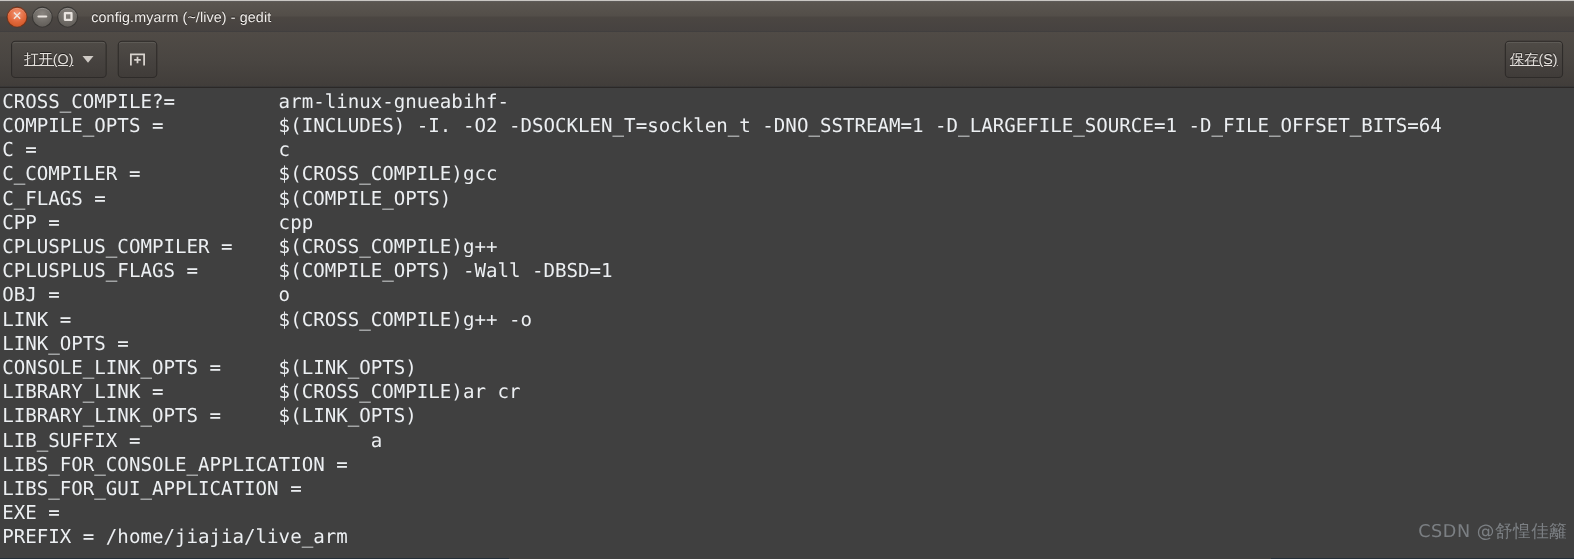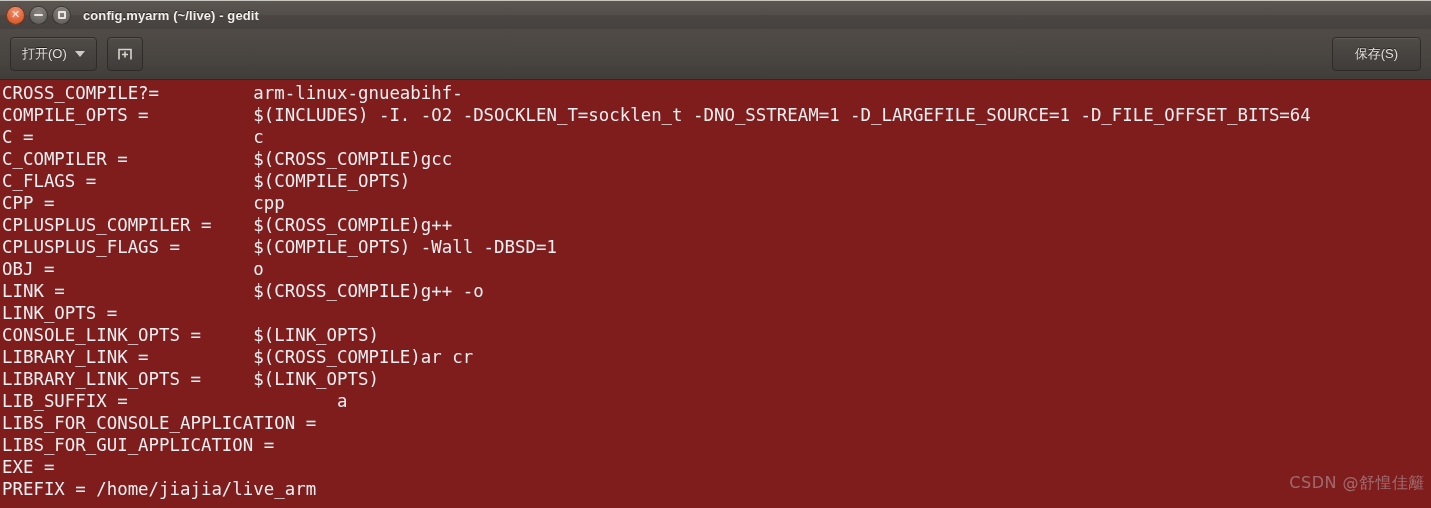--- a/index.html
+++ b/index.html
@@ -68,21 +68,21 @@
   }
   .wbtn .glyph-min {
     width: 9px; height: 2px; background: #e9e4df; border-radius: 1px;
   }
   .wbtn .glyph-max {
     width: 8px; height: 8px; border: 2px solid #e9e4df; border-radius: 1px;
   }
 
   .window-title {
     font-size: 13px;
-    font-weight: bold;
+    font-weight: normal;
     color: #f2efec;
     text-shadow: 0 -1px 0 rgba(0,0,0,0.6);
     letter-spacing: 0.1px;
   }
 
   
   .toolbar {
     position: relative;
     height: 51px;
     flex: 0 0 51px;
@@ -105,40 +105,41 @@
     box-shadow: inset 0 1px 0 rgba(255,255,255,0.09);
     display: flex;
     align-items: center;
     justify-content: center;
     gap: 8px;
     padding: 0 11px;
     color: #e4e0dc;
     font-size: 13px;
     text-shadow: 0 -1px 0 rgba(0,0,0,0.55);
     cursor: pointer;
+    text-decoration: underline;
   }
 
   .tb-button.icon-only { width: 36px; padding: 0; }
 
   .caret-down {
     width: 0; height: 0;
     border-left: 5px solid transparent;
     border-right: 5px solid transparent;
     border-top: 6px solid #cfcac5;
   }
 
   .newdoc-icon { display: block; }
 
-  .save-button { padding: 0 22px; justify-content: center; }
+  .save-button { padding: 0 4px; justify-content: center; }
 
   
   .editor {
     position: relative;
     flex: 1 1 auto;
-    background: #7f1d1d;
+    background: #404040;
     overflow: hidden;
     padding: 2px 0 0 2px;
   }
 
   .code {
     font-family: "DejaVu Sans Mono", "Liberation Mono", monospace;
     font-size: 17.4px;
     line-height: 22px;
     color: #eceff2;
     white-space: pre;

